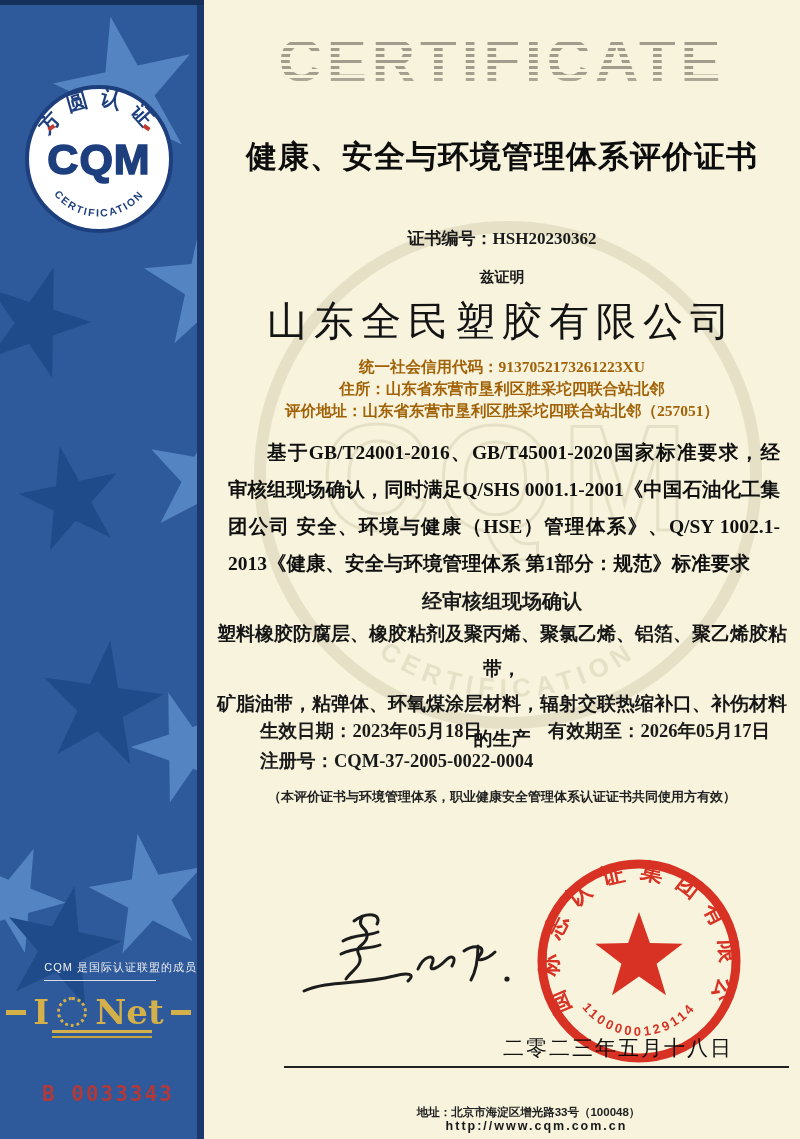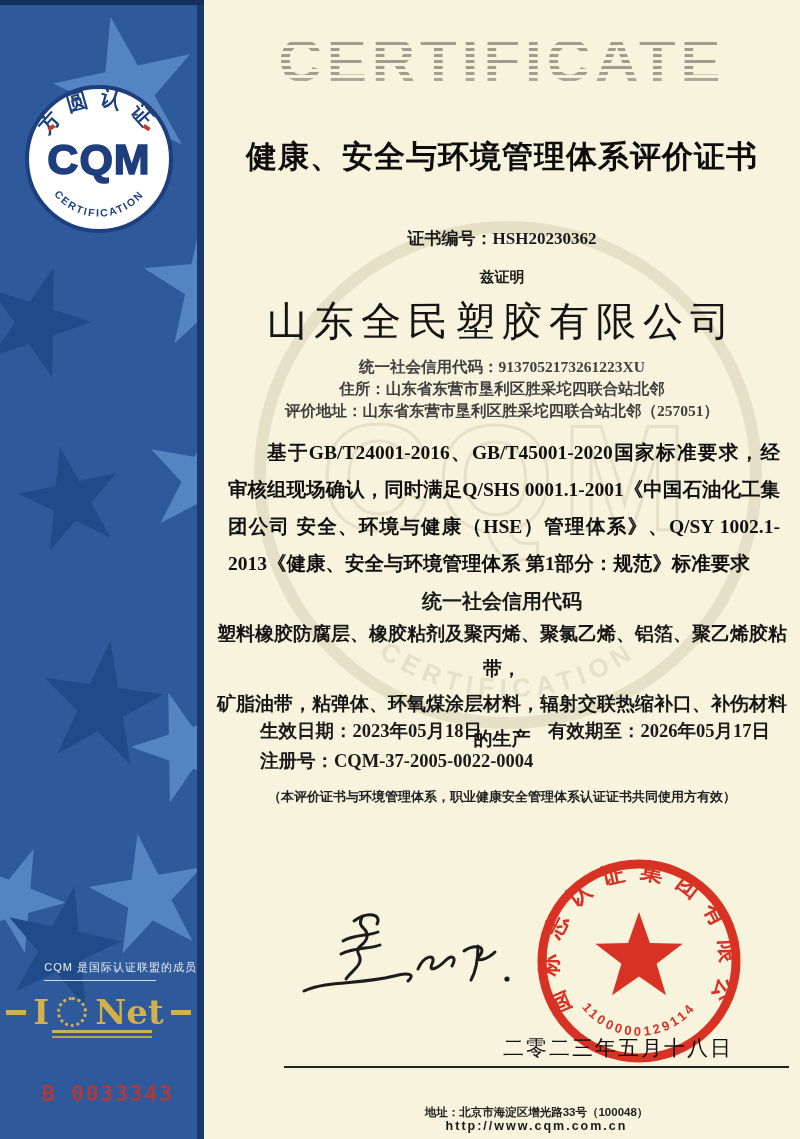--- a/index.html
+++ b/index.html
@@ -49,21 +49,21 @@
     font-family:"Liberation Sans",sans-serif;font-weight:bold;font-size:31px;
     letter-spacing:1px;color:#0d0d0d;
   }
   .cert-no{position:absolute;left:0;top:227px;width:100%;text-align:center;
     font-size:17px;font-weight:bold;}
   .hereby{position:absolute;left:0;top:268px;width:100%;text-align:center;
     font-size:15px;font-weight:bold;}
   .company{position:absolute;left:0;top:294px;width:100%;text-align:center;
     font-size:40px;font-weight:500;letter-spacing:7px;color:#141414;}
   .kai-line{position:absolute;left:0;width:100%;text-align:center;
-    font-size:15.5px;font-weight:600;color:#404040;}
+    font-size:15.5px;font-weight:600;color:#a16207;}
   .body-par{
     position:absolute;left:24px;top:434px;width:552px;
     font-size:19.5px;font-weight:bold;line-height:37px;text-align:justify;
     text-indent:2em;color:#101010;
   }
   .scope-title{position:absolute;left:0;top:588px;width:100%;text-align:center;
     font-size:20px;font-weight:bold;}
   .scope-lines{position:absolute;left:8px;top:616px;width:580px;text-align:center;
     font-size:19px;font-weight:600;line-height:35px;color:#161616;}
   .date-eff{position:absolute;left:56px;top:718px;font-size:18.5px;font-weight:bold;}
@@ -71,21 +71,21 @@
   .reg-no{position:absolute;left:56px;top:748px;font-size:18.5px;font-weight:bold;}
   .usage-note{position:absolute;left:0;top:788px;width:100%;text-align:center;
     font-size:13px;font-weight:600;color:#222;}
   .signature{position:absolute;left:92px;top:905px;z-index:4;}
   .issue-date{position:absolute;left:299px;top:988px;z-index:3;
     font-size:21px;font-weight:500;letter-spacing:2px;color:#111;margin-top:46px;}
   .seal{position:absolute;left:330px;top:856px;z-index:5;mix-blend-mode:multiply;opacity:0.93;}
   .footer-line{position:absolute;left:80px;top:1066px;width:505px;height:2px;background:#222;}
   .footer-org{position:absolute;left:80px;top:1072px;width:505px;text-align:center;
     font-size:29px;font-weight:bold;letter-spacing:6px;color:#161616;}
-  .footer-addr{position:absolute;left:80px;top:1105px;width:505px;text-align:center;
+  .footer-addr{position:absolute;left:72px;top:1105px;width:505px;text-align:center;
     font-family:"Liberation Sans",sans-serif;font-size:11.5px;font-weight:bold;color:#222;}
   .footer-url{position:absolute;left:80px;top:1119px;width:505px;text-align:center;
     font-family:"Liberation Sans",sans-serif;font-size:12.5px;font-weight:bold;
     letter-spacing:2px;color:#1a1a1a;}
   .watermark{position:absolute;left:24px;top:195px;z-index:0;opacity:0.22;}
 </style>
 </head>
 <body>
 
 <div class="cert-root">
@@ -160,21 +160,21 @@
     <div class="hereby">兹证明</div>
 
     <div class="company">山东全民塑胶有限公司</div>
 
     <div class="kai-line" style="top:357px;">统一社会信用代码：9137052173261223XU</div>
     <div class="kai-line" style="top:379px;">住所：山东省东营市垦利区胜采坨四联合站北邻</div>
     <div class="kai-line" style="top:401px;">评价地址：山东省东营市垦利区胜采坨四联合站北邻（257051）</div>
 
     <div class="body-par">基于GB/T24001-2016、GB/T45001-2020国家标准要求，经审核组现场确认，同时满足Q/SHS 0001.1-2001《中国石油化工集团公司 安全、环境与健康（HSE）管理体系》、Q/SY 1002.1-2013《健康、安全与环境管理体系 第1部分：规范》标准要求</div>
 
-    <div class="scope-title">统一社会信用代码</div>
+    <div class="scope-title">经审核组现场确认</div>
     <div class="scope-lines">
       <div>塑料橡胶防腐层、橡胶粘剂及聚丙烯、聚氯乙烯、铝箔、聚乙烯胶粘带，</div>
       <div>矿脂油带，粘弹体、环氧煤涂层材料，辐射交联热缩补口、补伤材料</div>
       <div>的生产</div>
     </div>
 
     <div class="date-eff"><span>生效日期：</span><span>2023年05月18日</span></div>
     <div class="date-exp"><span>有效期至：</span><span>2026年05月17日</span></div>
     <div class="reg-no"><span>注册号：</span><span>CQM-37-2005-0022-0004</span></div>
 

